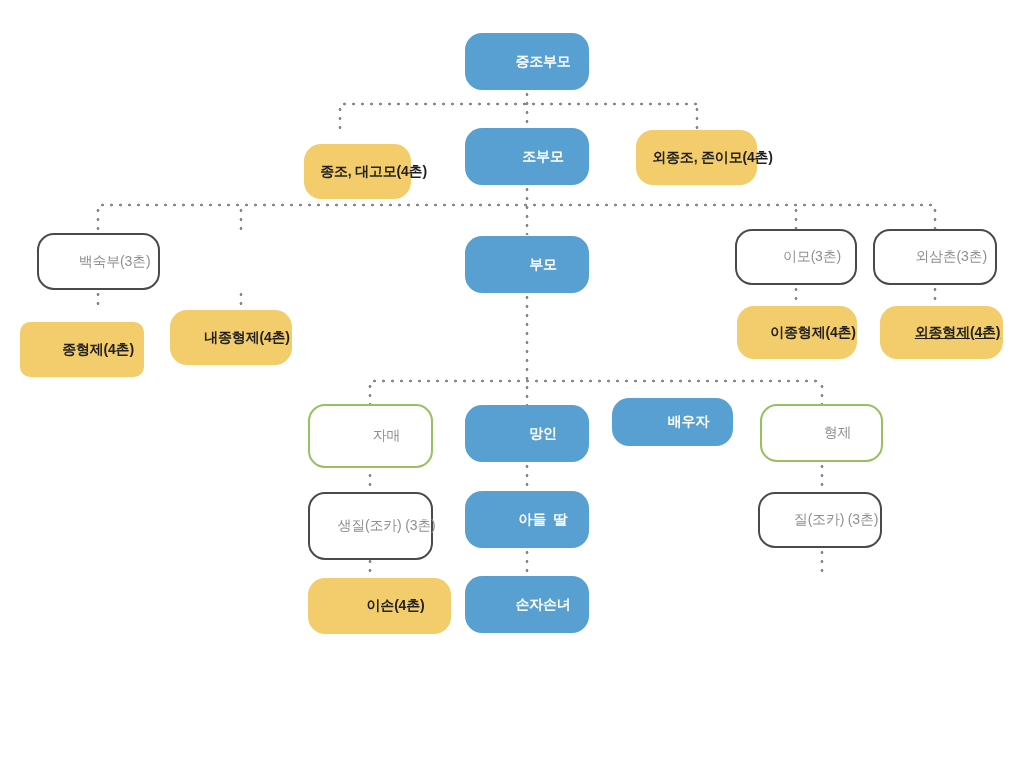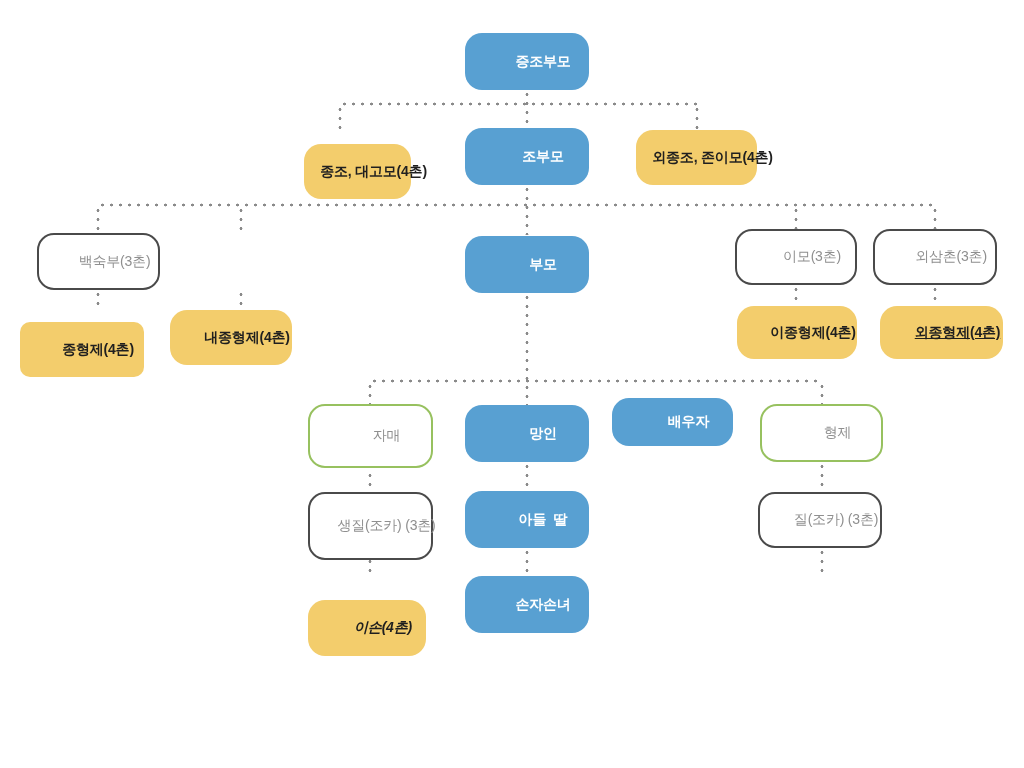--- a/index.html
+++ b/index.html
@@ -105,16 +105,16 @@
 
   <div class="node outline-green" style="left:308px; top:404px; width:125px; height:64px;">자매</div>
   <div class="node blue" style="left:465px; top:405px; width:124px; height:57px;">망인</div>
   <div class="node blue" style="left:612px; top:398px; width:121px; height:48px;">배우자</div>
   <div class="node outline-green" style="left:760px; top:404px; width:123px; height:58px;">형제</div>
 
   <div class="node outline-dark" style="left:308px; top:492px; width:125px; height:68px;">생질(조카) (3촌)</div>
   <div class="node blue" style="left:465px; top:491px; width:124px; height:57px;">아들  딸</div>
   <div class="node outline-dark" style="left:758px; top:492px; width:124px; height:56px;">질(조카) (3촌)</div>
 
-  <div class="node yellow" style="left:308px; top:600px; width:118px; height:56px;font-style:italic;">이손(4촌)</div>
+  <div class="node yellow" style="left:308px; top:578px; width:143px; height:56px;">이손(4촌)</div>
   <div class="node blue" style="left:465px; top:576px; width:124px; height:57px;">손자손녀</div>
 
 </div>
 
 </body></html>

